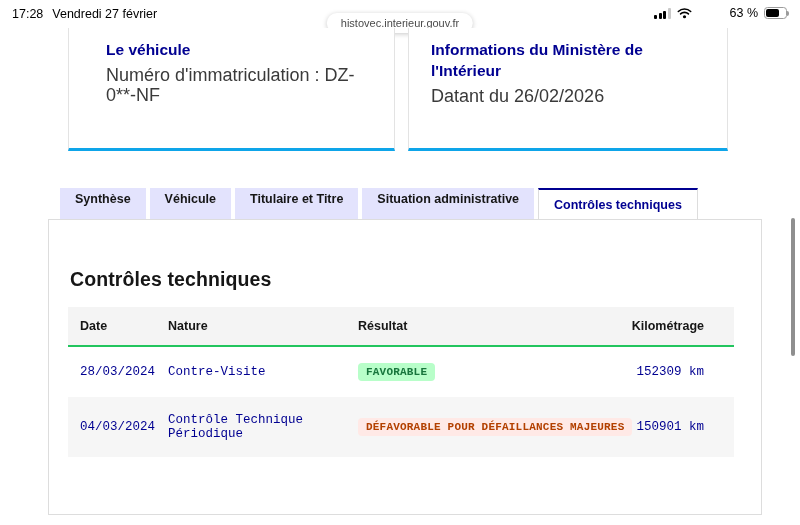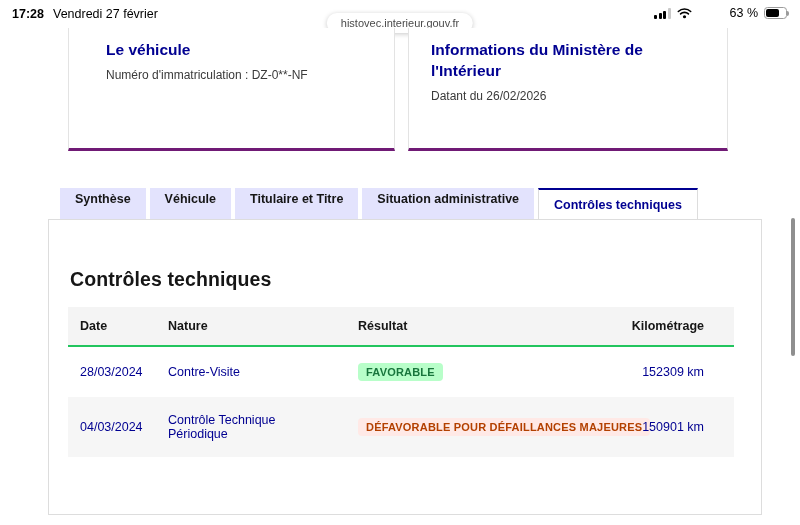--- a/index.html
+++ b/index.html
@@ -10,21 +10,21 @@
   *{margin:0;padding:0;box-sizing:border-box;}
   html,body{width:800px;height:525px;}
   body{
     font-family:"Liberation Sans", sans-serif;
     background:#ffffff; color:var(--dark);
     position:relative; width:800px; height:525px; overflow:hidden;
   }
   
   .status-bar{position:absolute;top:0;left:0;width:800px;height:28px;}
   .sb-left{position:absolute;left:12px;top:7px;font-size:12.5px;color:#000;display:flex;gap:9px;}
-  .sb-time{font-weight:700;text-align:right;}
+  .sb-time{font-weight:400;text-align:right;}
   .sb-date{font-weight:400;}
   .sb-right{position:absolute;right:13px;top:6px;display:flex;align-items:center;gap:6px;}
   .cell-bars{display:flex;align-items:flex-end;gap:1.5px;height:11px;}
   .cell-bars i{display:block;width:3px;border-radius:1px;background:#000;}
   .cell-bars i:nth-child(1){height:4px;}
   .cell-bars i:nth-child(2){height:6px;}
   .cell-bars i:nth-child(3){height:8px;}
   .cell-bars i:nth-child(4){height:10.5px;background:#c9c9c9;}
   .battery-pct{font-size:12.5px;color:#000;margin-left:32px;}
   .battery{position:relative;width:23px;height:11.5px;border:1px solid #9b9b9b;border-radius:3.5px;}
@@ -34,26 +34,26 @@
   .url-pill{
     position:absolute;top:13px;left:50%;transform:translateX(-50%);
     background:#fff;border-radius:12px;padding:4px 14px;
     box-shadow:0 1px 5px rgba(0,0,0,0.22);
     font-size:11px;color:#4a4a4a;font-weight:500;white-space:nowrap;
   }
   
   .card{
     position:absolute;top:28px;height:123px;background:#fff;
     border-left:1px solid #e3e3e3;border-right:1px solid #e3e3e3;
-    border-bottom:3px solid #701a75;
+    border-bottom:3px solid #0ea5e9;
   }
   .card1{left:68px;width:327px;padding:11px 20px 0 37px;}
   .card2{left:408px;width:320px;padding:11px 45px 0 22px;}
   .card-title{color:var(--blue);font-weight:700;font-size:15.5px;line-height:21px;margin-bottom:5px;}
-  .card-line{color:var(--body);font-size:12px;line-height:20px;}
+  .card-line{color:var(--body);font-size:18px;line-height:20px;}
   
   .tab-row{
     position:absolute;left:60px;top:188px;width:702px;height:32px;
     display:flex;align-items:flex-end;gap:4px;overflow:hidden;white-space:nowrap;
   }
   .tab{
     flex:0 0 auto;height:42px;background:var(--tabBg);border:none;
     font-family:"Liberation Sans", sans-serif;font-size:12.5px;font-weight:700;color:var(--dark);
     padding:0 15px;line-height:27px;cursor:pointer;
   }
@@ -73,21 +73,21 @@
   table{border-collapse:collapse;table-layout:fixed;width:666px;margin-left:19px;font-size:12.5px;}
   col.c-date{width:88px;} col.c-nature{width:190px;} col.c-result{width:250px;} col.c-km{width:138px;}
   thead tr{background:var(--headerBg);}
   thead th{
     text-align:left;font-weight:700;color:var(--dark);
     padding:12px 12px;border-bottom:2px solid #22c55e;
   }
   thead th.num, tbody td.num{text-align:right;padding-right:30px;}
   tbody tr{height:40px;}
   tbody tr:nth-child(even){background:var(--rowAlt);}
-  tbody td{padding:16px 12px;color:var(--blue);vertical-align:middle;}
+  tbody td{padding:16px 12px;color:var(--blue);vertical-align:middle;font-family:Liberation Mono, monospace;}
   .badge{
     display:inline-block;font-size:11px;font-weight:700;letter-spacing:.2px;
     padding:3px 8px;border-radius:4px;white-space:nowrap;
   }
   .badge.success{background:var(--successBg);color:var(--successText);}
   .badge.warning{background:var(--warnBg);color:var(--warnText);}
   
   .scrollbar{position:absolute;right:5px;top:218px;width:4px;height:138px;background:#8f8f8f;border-radius:2px;}
   
   .wifi-icon svg{display:block;}

